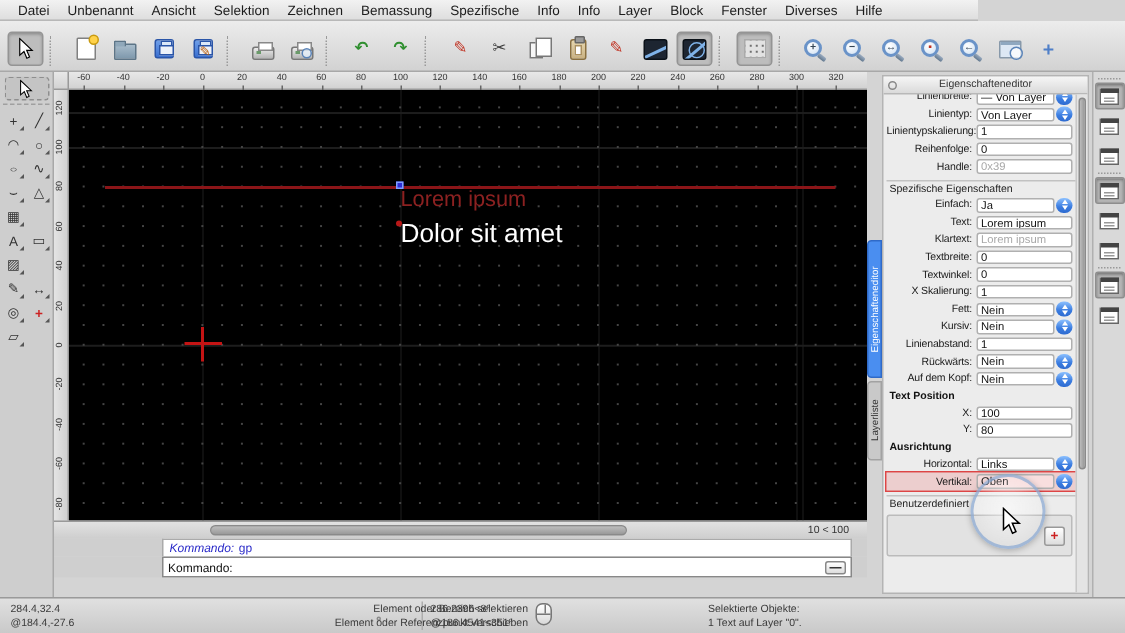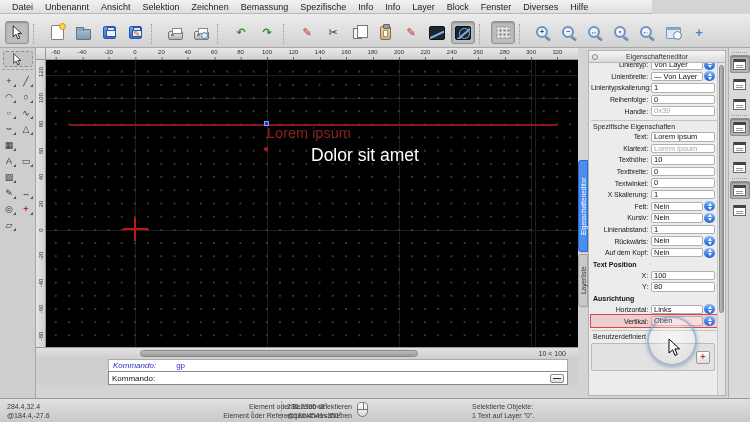--- a/index.html
+++ b/index.html
@@ -90,21 +90,21 @@
   #reddot{position:absolute;left:218px;top:87px;width:4px;height:4px;border-radius:50%;background:#b81818;}
   .ctext{position:absolute;left:221px;white-space:nowrap;line-height:1;}
   #ctext0{top:66px;font-size:14.5px;}
   #ctext1{top:87px;font-size:17.5px;}
   #scrollrow{height:12px;background:linear-gradient(#e2e2e2,#cecece);border-top:1px solid #999;position:relative;display:flex;align-items:center;}
   #hthumb{position:absolute;left:104px;top:2px;width:278px;height:7px;background:linear-gradient(#bdbdbd,#9a9a9a);border:1px solid #8a8a8a;border-radius:4px;}
   #gridinfo{margin-left:auto;padding-right:12px;font-size:7px;color:#333;}
   #cmdhist{height:12px;background:#cfcfcf;}
   .histin{margin-left:72px;margin-right:10px;height:100%;background:#fff;border:1px solid #aaa;border-bottom:none;display:flex;align-items:center;padding-left:4px;font-size:8px;}
   .khist{color:#2a2ac8;font-style:italic;}
-  .vhist{color:#2a2ac8;margin-left:20px;}
+  .vhist{color:#2a2ac8;margin-left:3px;}
   #cmdinput{height:14px;background:#cfcfcf;}
   .inpin{margin-left:72px;margin-right:10px;height:100%;background:#fff;border:1px solid #888;display:flex;align-items:center;padding:0 3px;font-size:8px;color:#111;}
   .inval{flex:1;}
   .cmdbtn{width:14px;height:9px;border:1px solid #888;background:linear-gradient(#fff,#ddd);border-radius:2px;position:relative;flex:none;}
   .cmdbtn::after{content:"";position:absolute;left:2px;top:3px;width:8px;height:1.5px;background:#333;}
 
   
   .vtab{position:absolute;left:578px;width:10px;writing-mode:vertical-rl;transform:rotate(180deg);font-size:6.5px;text-align:center;border-radius:0 3px 3px 0;line-height:10px;}
   #vtab0{top:160px;height:92px;background:#4a8ef0;color:#fff;border:1px solid #2f6ac8;}
   #vtab1{top:254px;height:53px;background:#c9c9c9;color:#333;border:1px solid #a2a2a2;}
@@ -371,21 +371,21 @@
           <span class="rly" style="top: 245.2px;">-60</span>
           <span class="rly" style="top: 271.6px;">-80</span>
         </div>
       <div id="blackcanvas">
         <div id="redline"></div>
         <div id="chh"></div>
         <div id="chv"></div>
         <div id="handle"></div>
         <div id="reddot"></div>
         <div class="ctext" id="ctext0" style="color: rgb(140, 33, 33);">Lorem ipsum</div>
-        <div class="ctext" id="ctext1" style="color: rgb(255, 255, 255); margin-left: 44px;">Dolor sit amet</div>
+        <div class="ctext" id="ctext1" style="color: rgb(255, 255, 255);">Dolor sit amet</div>
       </div>
     </div>
     <div id="scrollrow">
       <div id="hthumb"></div>
       <span id="gridinfo">10 &lt; 100</span>
     </div>
     <div id="cmdhist">
       <div class="histin">
         <span class="khist">Kommando:</span>
         <span class="vhist">gp</span>
@@ -403,53 +403,54 @@
   <div class="vtab" id="vtab0">Eigenschafteneditor</div>
   <div class="vtab" id="vtab1">Layerliste</div>
 
   <div id="panel">
     <div id="phead">
       <span class="pico"></span>
       <span class="ptitle">Eigenschafteneditor</span>
     </div>
     <div id="prows">
         <div class="prow">
+          <span class="plab">Linienbreite:</span>
+          <div class="pfield">— Von Layer</div>
+          <span class="pill"></span>
+        </div>
+        <div class="prow">
           <span class="plab">Linientyp:</span>
           <div class="pfield">Von Layer</div>
           <span class="pill"></span>
         </div>
         <div class="prow">
-          <span class="plab">Linienbreite:</span>
-          <div class="pfield">— Von Layer</div>
-          <span class="pill"></span>
-        </div>
-        <div class="prow">
           <span class="plab">Linientypskalierung:</span>
           <div class="pfield">1</div>
         </div>
         <div class="prow">
           <span class="plab">Reihenfolge:</span>
           <div class="pfield">0</div>
         </div>
         <div class="prow">
           <span class="plab">Handle:</span>
           <div class="pfield dis">0x39</div>
         </div>
         <div class="psec">Spezifische Eigenschaften</div>
         <div class="prow">
+          <span class="plab">Einfach:</span>
+          <div class="pfield">Ja</div>
+          <span class="pill"></span>
+        </div>
+        <div class="prow">
           <span class="plab">Text:</span>
           <div class="pfield">Lorem ipsum</div>
         </div>
         <div class="prow">
           <span class="plab">Klartext:</span>
           <div class="pfield dis">Lorem ipsum</div>
-        </div>
-        <div class="prow">
-          <span class="plab">Texthöhe:</span>
-          <div class="pfield">10</div>
         </div>
         <div class="prow">
           <span class="plab">Textbreite:</span>
           <div class="pfield">0</div>
         </div>
         <div class="prow">
           <span class="plab">Textwinkel:</span>
           <div class="pfield">0</div>
         </div>
         <div class="prow">

